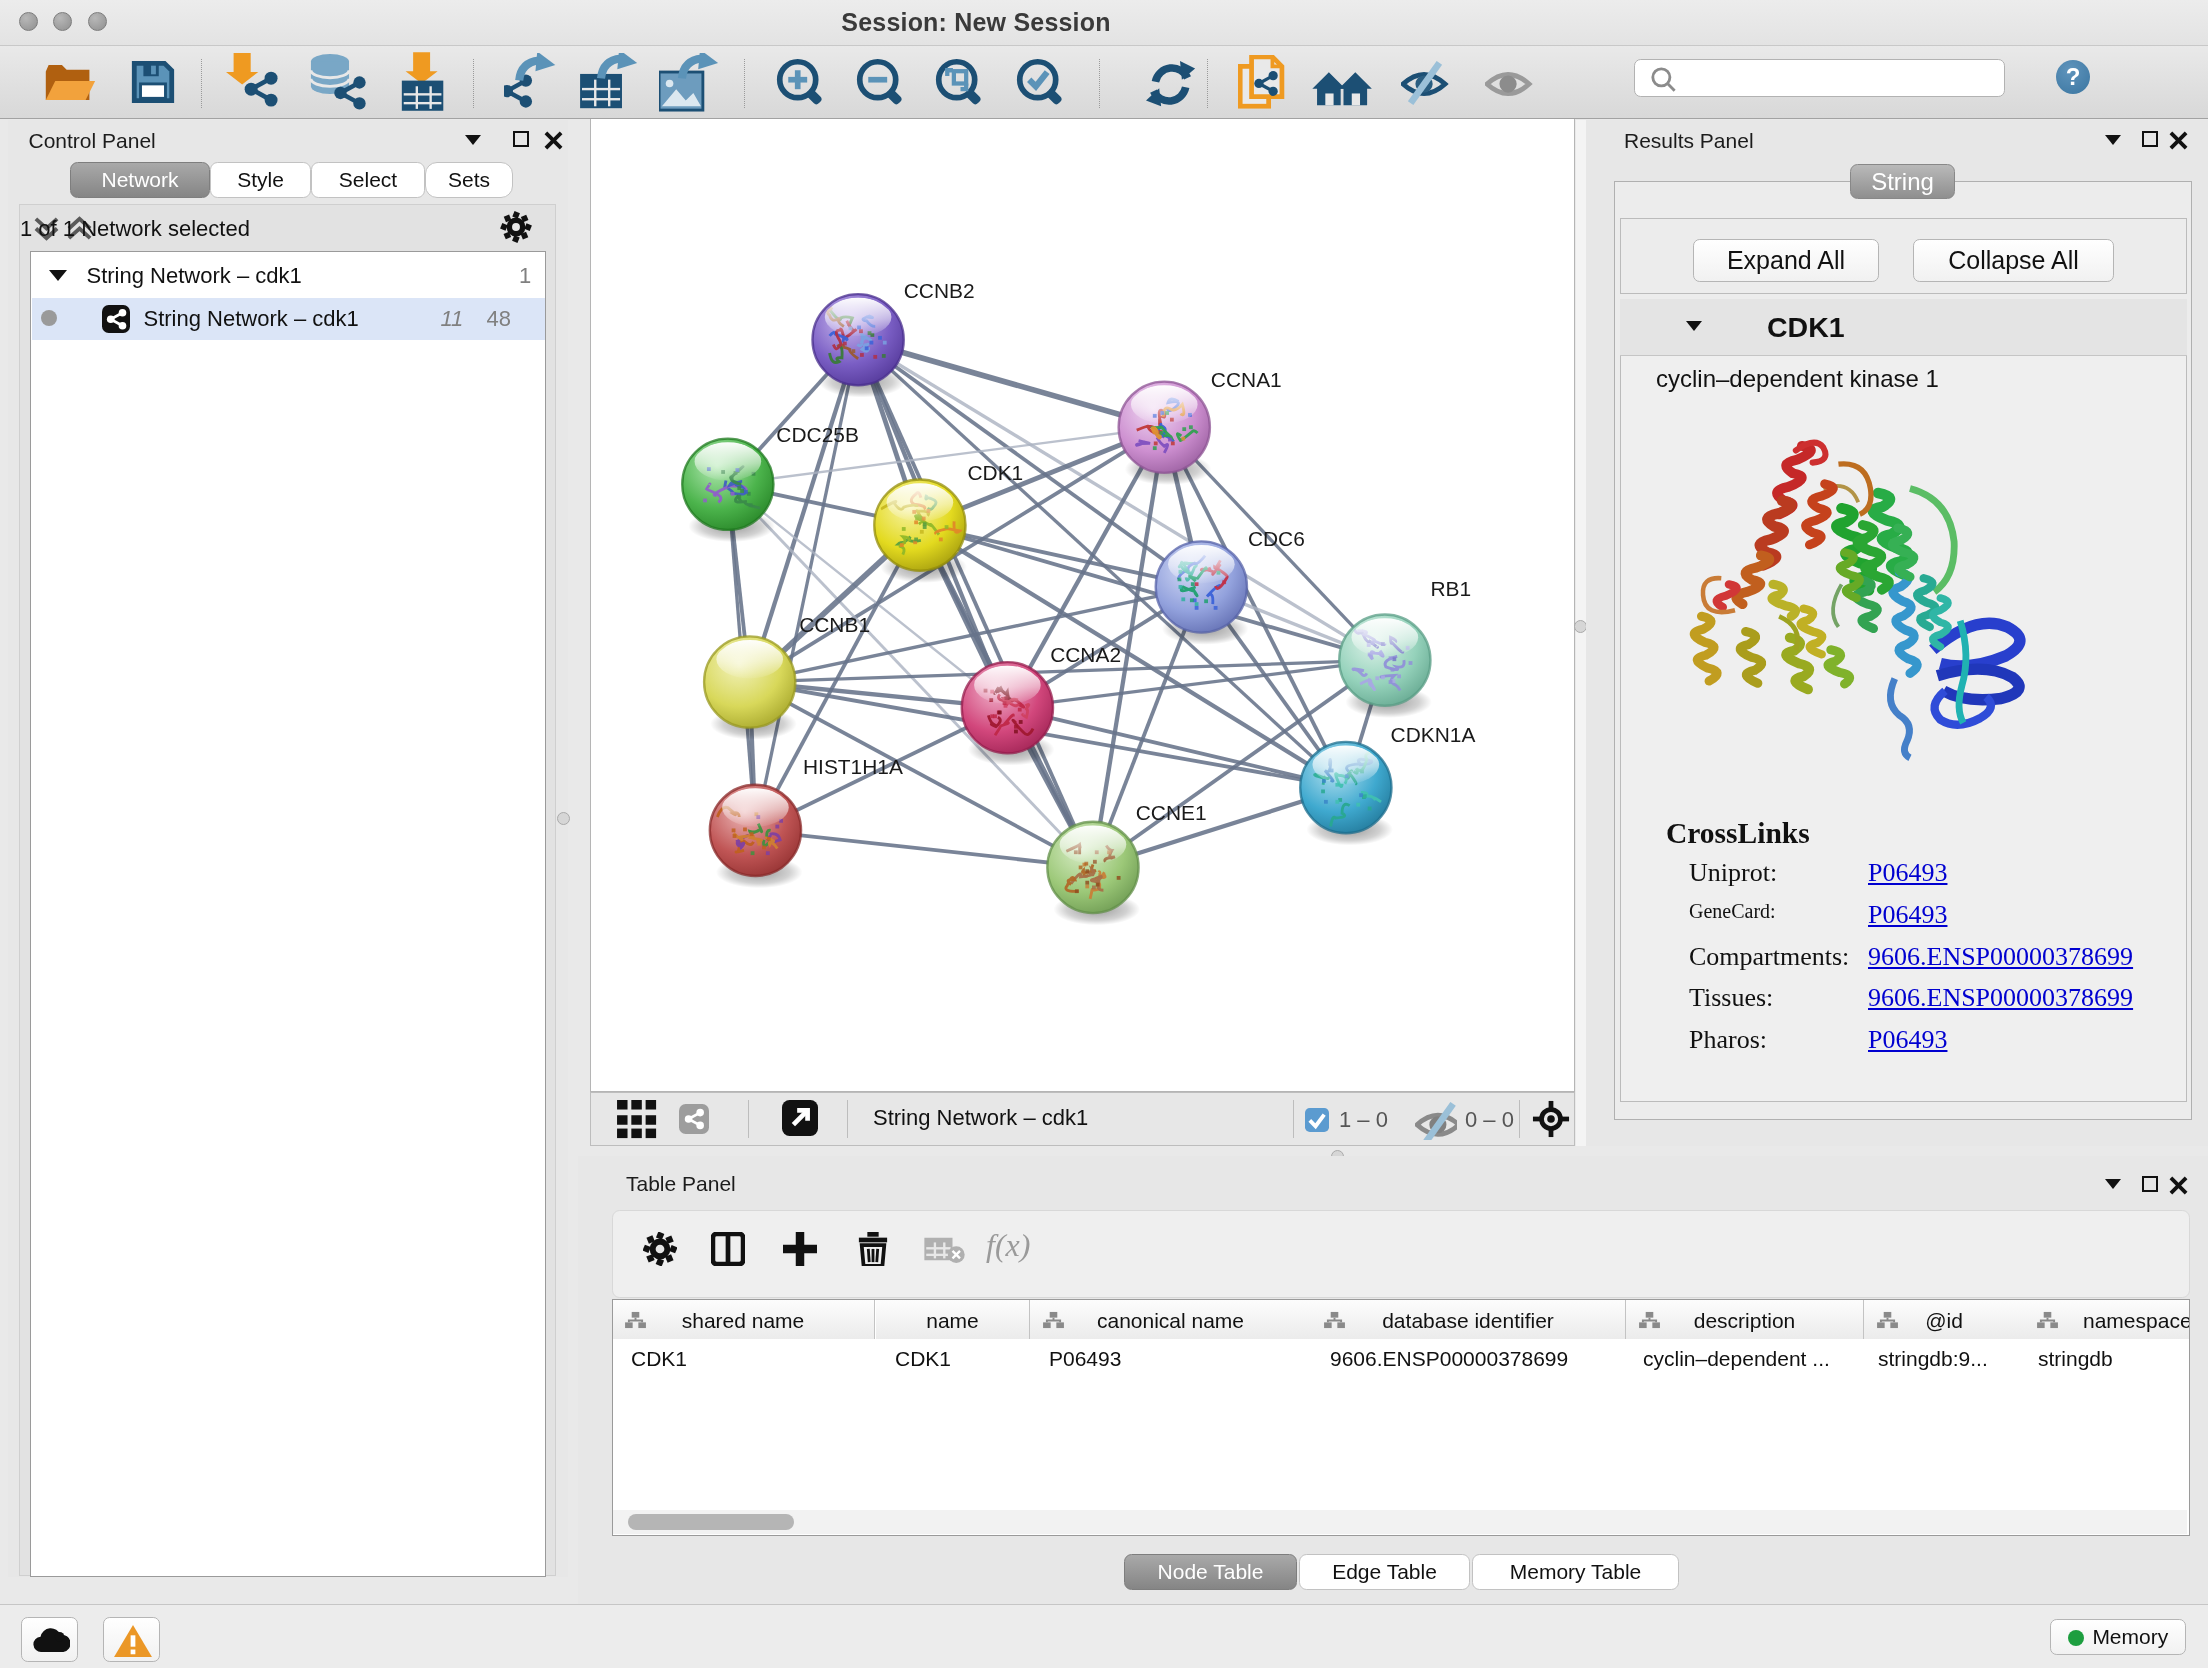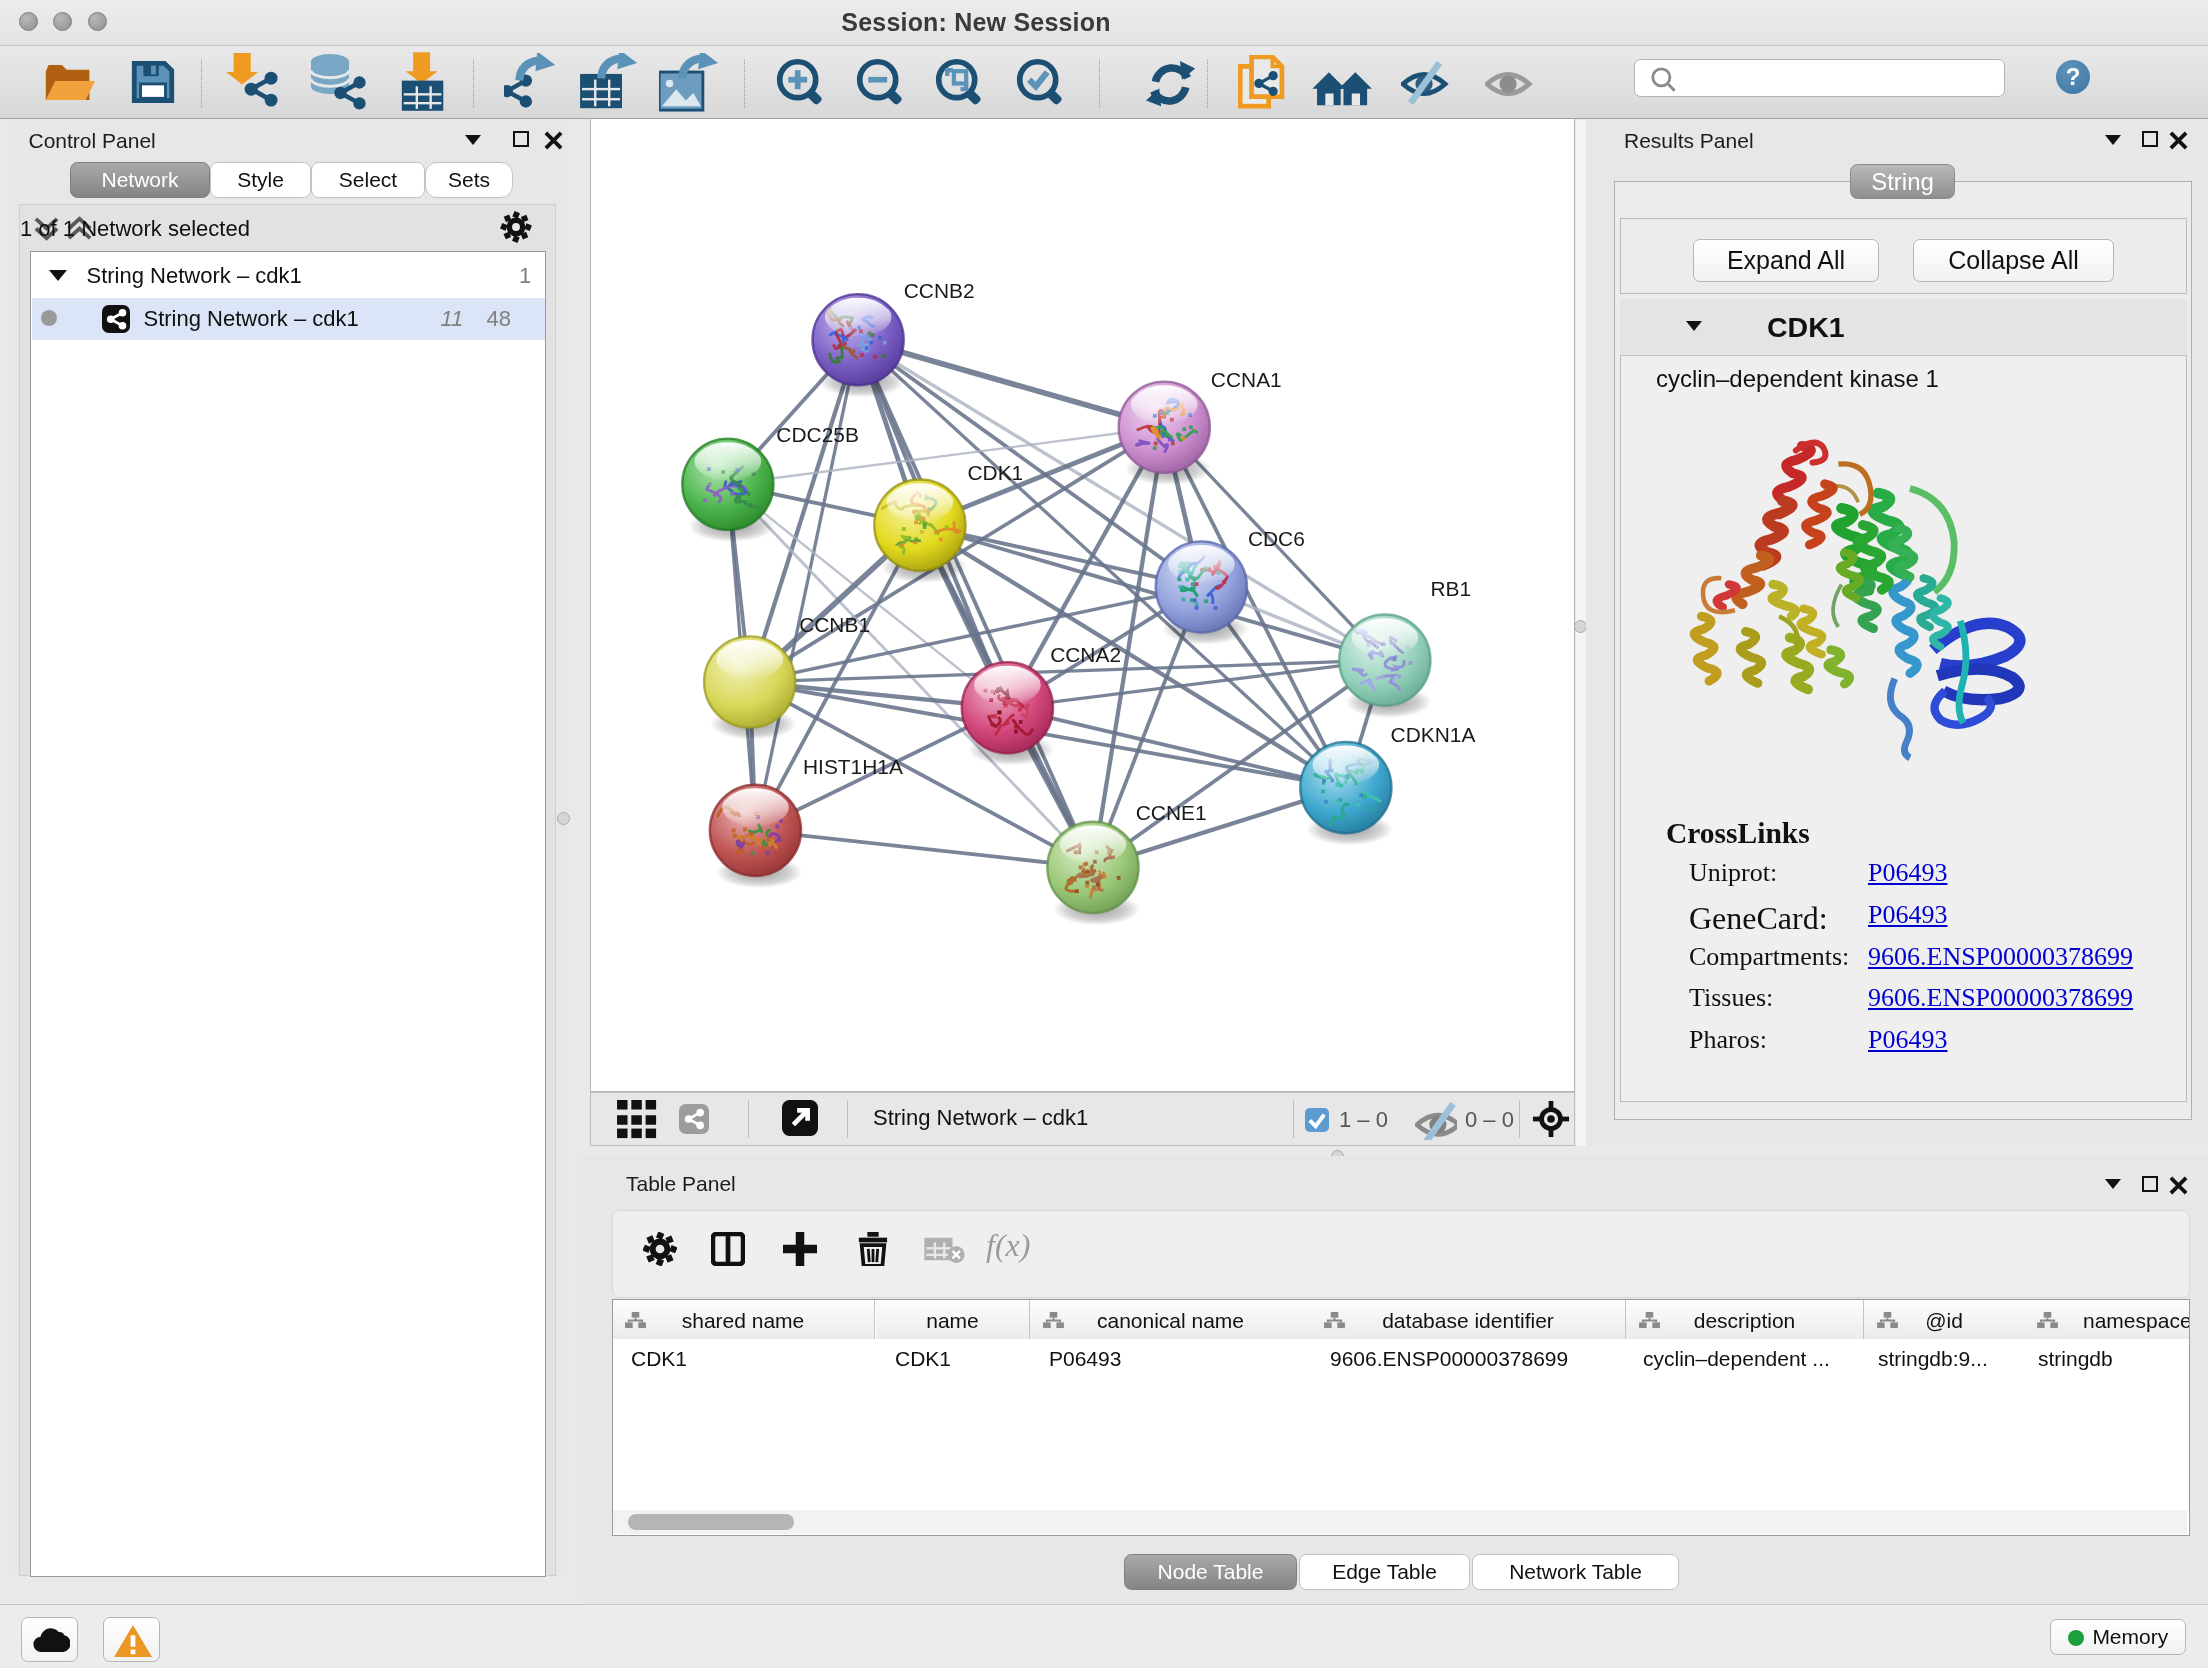--- a/index.html
+++ b/index.html
@@ -844,21 +844,21 @@
       <path d="M160 228 Q182 232 166 243 Q144 248 172 258 Q194 262 178 273 Q156 278 184 288" fill="none" stroke="#c0ae1c" stroke-width="11" stroke-linecap="round"></path>
       <path d="M214 154 Q236 158 218 169 Q196 174 222 184 Q244 188 226 199 Q204 204 230 214" fill="none" stroke="#62a81e" stroke-width="11" stroke-linecap="round"></path>
       <path d="M340 214 Q360 219 340 230 Q320 235 340 246 Q360 251 340 262 Q320 267 340 278" fill="none" stroke="#28b4a4" stroke-width="10" stroke-linecap="round"></path>
       <path d="M206 38 Q242 34 248 70 Q252 96 234 104" fill="none" stroke="#bc6818" stroke-width="7"></path>
       <path d="M128 238 Q160 252 150 282" fill="none" stroke="#9aa018" stroke-width="6"></path>
     </g>
   </svg>
 <div class="abs serif" style="left:1666px;top:817px;font-size:29.5px;font-weight:bold;color:#111;">CrossLinks</div>
 <div class="abs serif" style="left:1689px;top:858px;font-size:26px;color:#111;">Uniprot:</div>
 <div class="abs serif link" style="left:1868px;top:858px;font-size:26px;">P06493</div>
-<div class="abs serif" style="left:1689px;top:900px;font-size:32px;color:#111;">GeneCard:</div>
+<div class="abs serif" style="left:1689px;top:900px;font-size:20px;color:#111;">GeneCard:</div>
 <div class="abs serif link" style="left:1868px;top:900px;font-size:26px;">P06493</div>
 <div class="abs serif" style="left:1689px;top:942px;font-size:26px;color:#111;">Compartments:</div>
 <div class="abs serif link" style="left:1868px;top:942px;font-size:26px;">9606.ENSP00000378699</div>
 <div class="abs serif" style="left:1689px;top:983px;font-size:26px;color:#111;">Tissues:</div>
 <div class="abs serif link" style="left:1868px;top:983px;font-size:26px;">9606.ENSP00000378699</div>
 <div class="abs serif" style="left:1689px;top:1025px;font-size:26px;color:#111;">Pharos:</div>
 <div class="abs serif link" style="left:1868px;top:1025px;font-size:26px;">P06493</div>
 <div class="abs dock" style="left:578px;top:1156px;width:1630px;height:448px;"></div>
 <div class="abs dockhead" style="left:626px;top:1172px;">Table Panel</div>
 <div class="abs mini-tri" style="left:2105px;top:1179px;"></div>
@@ -981,21 +981,21 @@
     <div class="cell" style="left:436px;">P06493</div>
     <div class="cell" style="left:717px;">9606.ENSP00000378699</div>
     <div class="cell" style="left:1030px;">cyclin–dependent ...</div>
     <div class="cell" style="left:1265px;">stringdb:9...</div>
     <div class="cell" style="left:1425px;">stringdb</div>
   </div>
 <div class="abs" style="left:613px;top:1510px;width:1574px;height:24px;background:#f2f2f2;"></div>
 <div class="abs" style="left:628px;top:1514px;width:166px;height:16px;background:#b5b5b5;border-radius:8.6px;"></div>
 <div class="tabbtn tabsel" style="left:1124px;top:1554px;width:173px;line-height:34px;">Node Table</div>
 <div class="tabbtn" style="left:1299px;top:1554px;width:171px;line-height:34px;">Edge Table</div>
-<div class="tabbtn" style="left:1472px;top:1554px;width:207px;line-height:34px;">Network Table</div>
+<div class="tabbtn" style="left:1472px;top:1554px;width:207px;line-height:34px;">Memory Table</div>
 <div class="abs" style="left:0;top:1604px;width:2208px;height:65px;background:#ececec;border-top:1px solid #c6c6c6;"></div>
 <div class="btn" style="left:21px;top:1617px;width:57px;height:45px;z-index:5;">
     <svg class="abs" style="left:9.5px;top:8.6px;" width="38" height="27" viewBox="0 0 40 28">
       <path d="M10 26 A8 8 0 0 1 9 10 A11 11 0 0 1 30 8 A7 7 0 0 1 33 26 Z" fill="#111"></path>
       <circle cx="29" cy="10" r="5" fill="#111"></circle>
     </svg>
   </div>
 <div class="btn" style="left:103px;top:1617px;width:57px;height:45px;z-index:5;">
     <svg class="abs" style="left:7.6px;top:4.8px;" width="42" height="36" viewBox="0 0 44 38">
       <path d="M22 2 L42 36 L2 36 Z" fill="#eb9726"></path>

